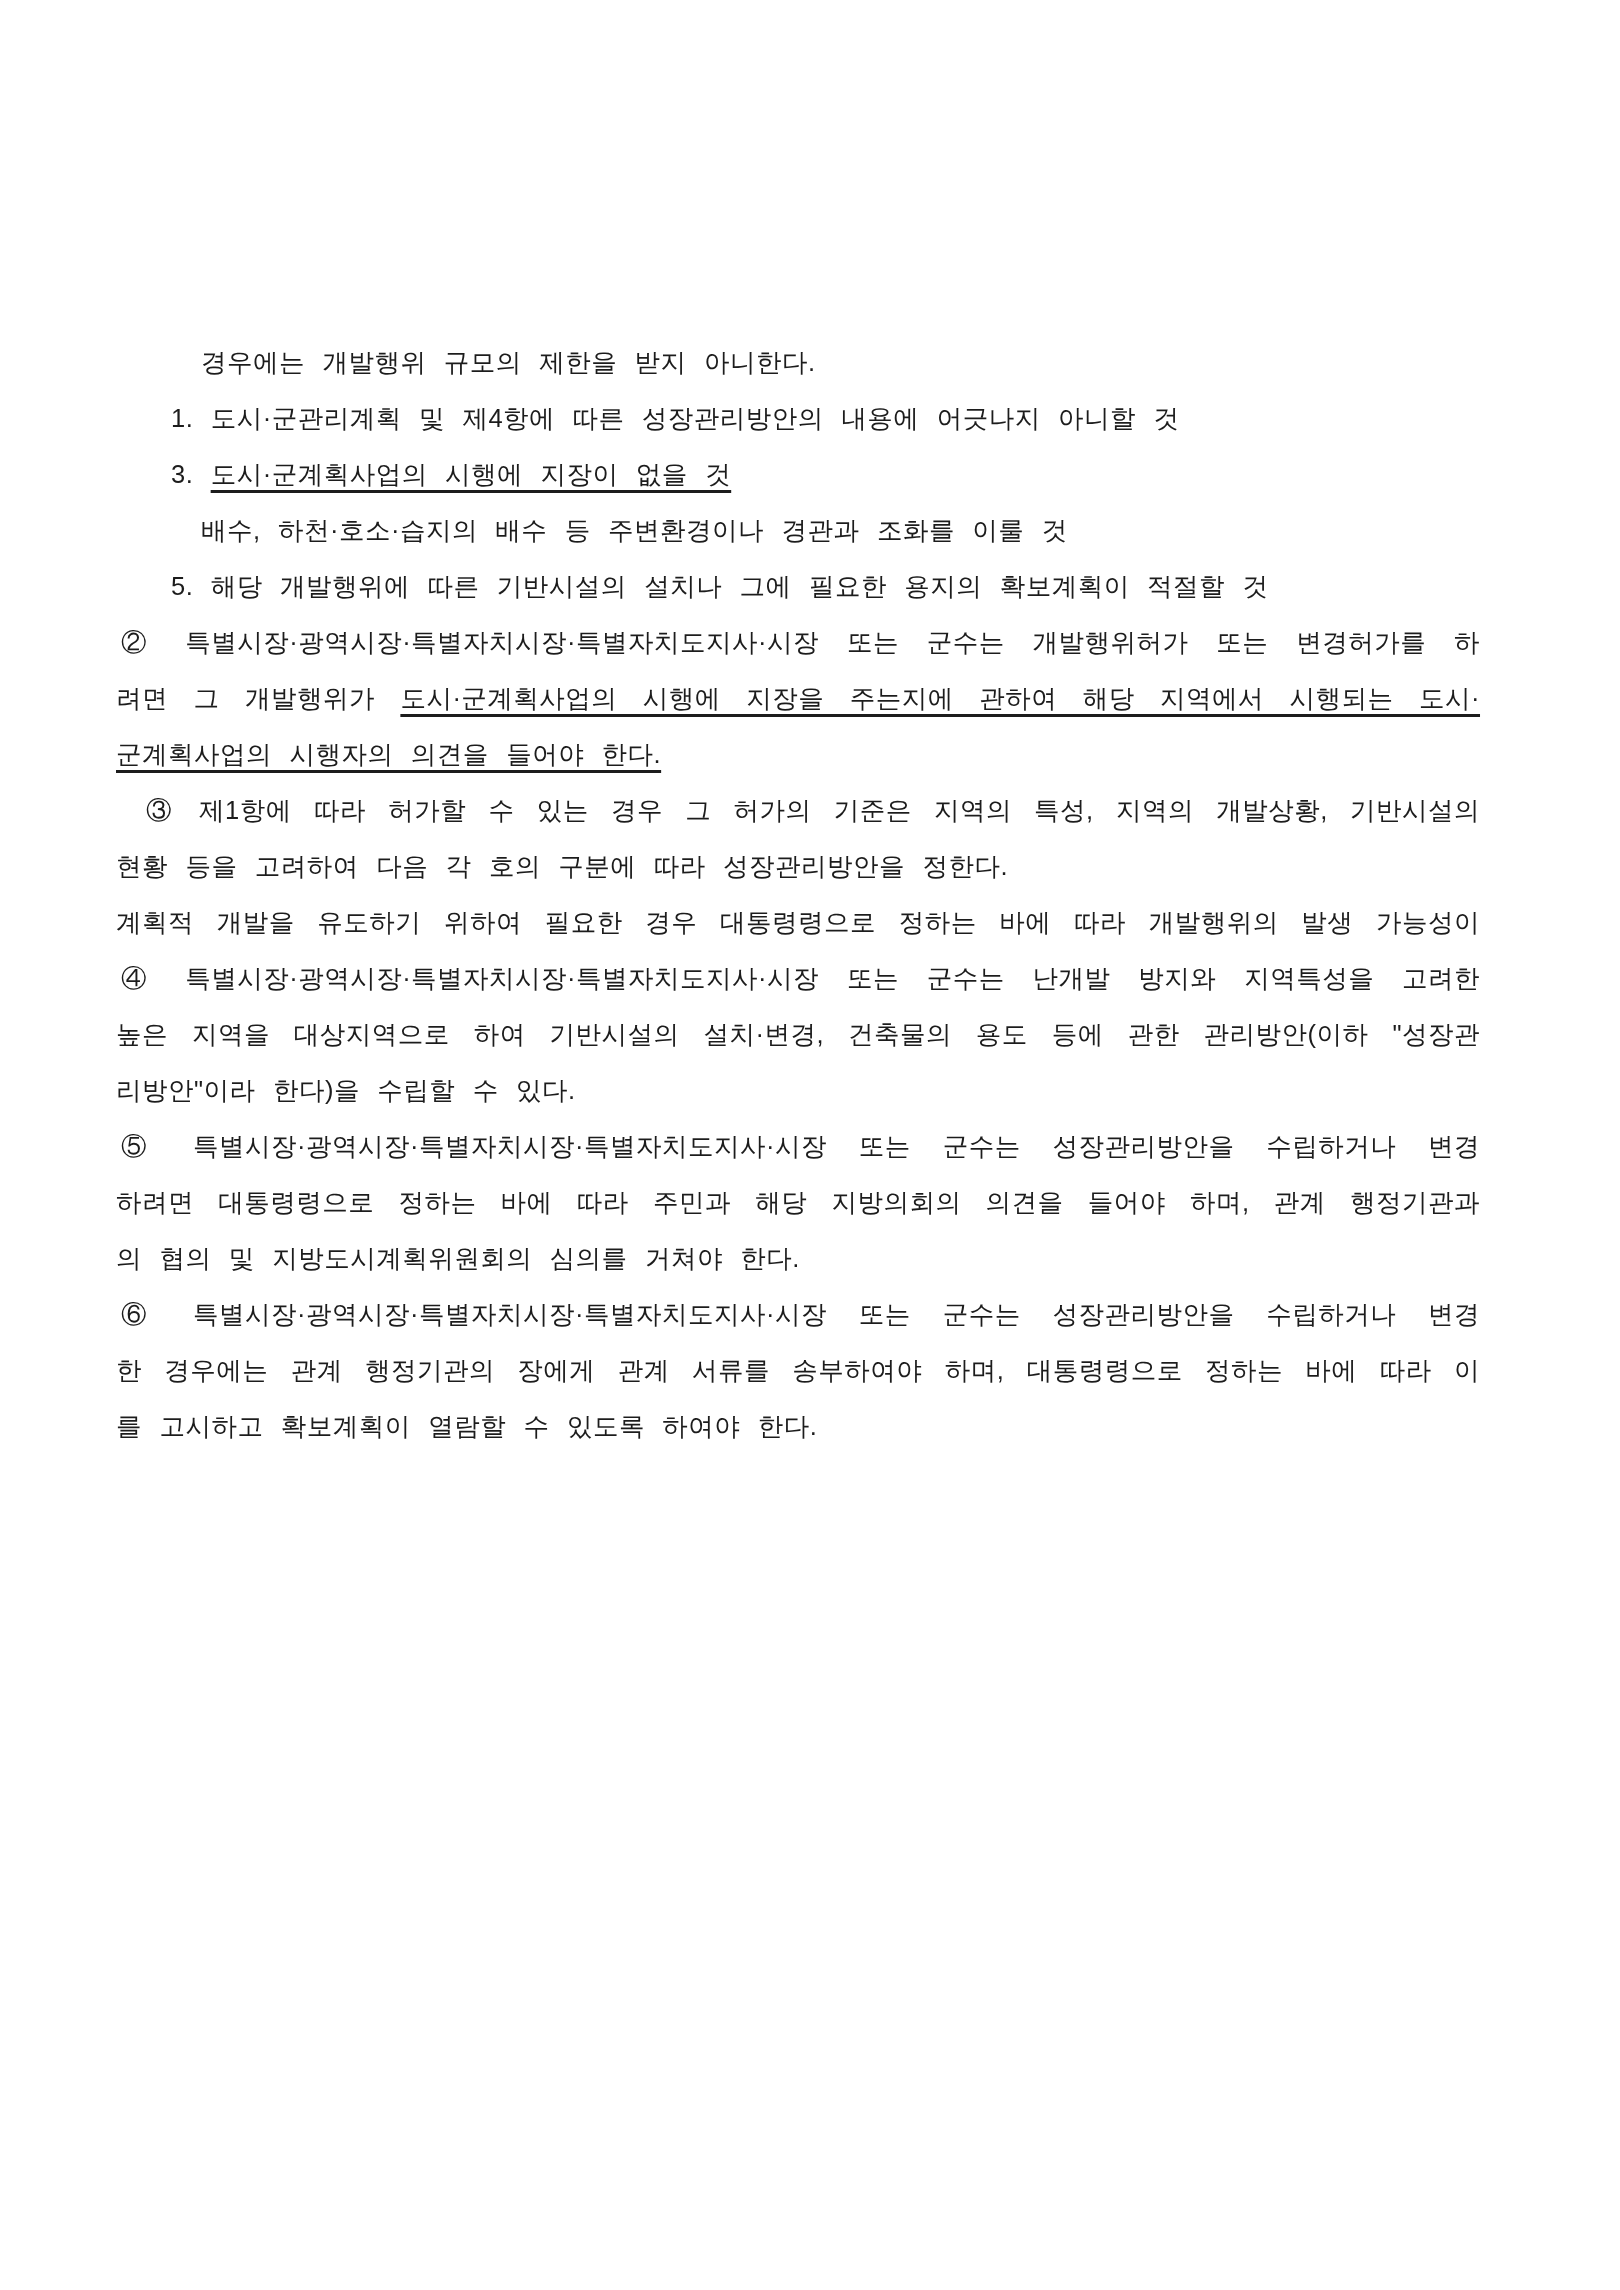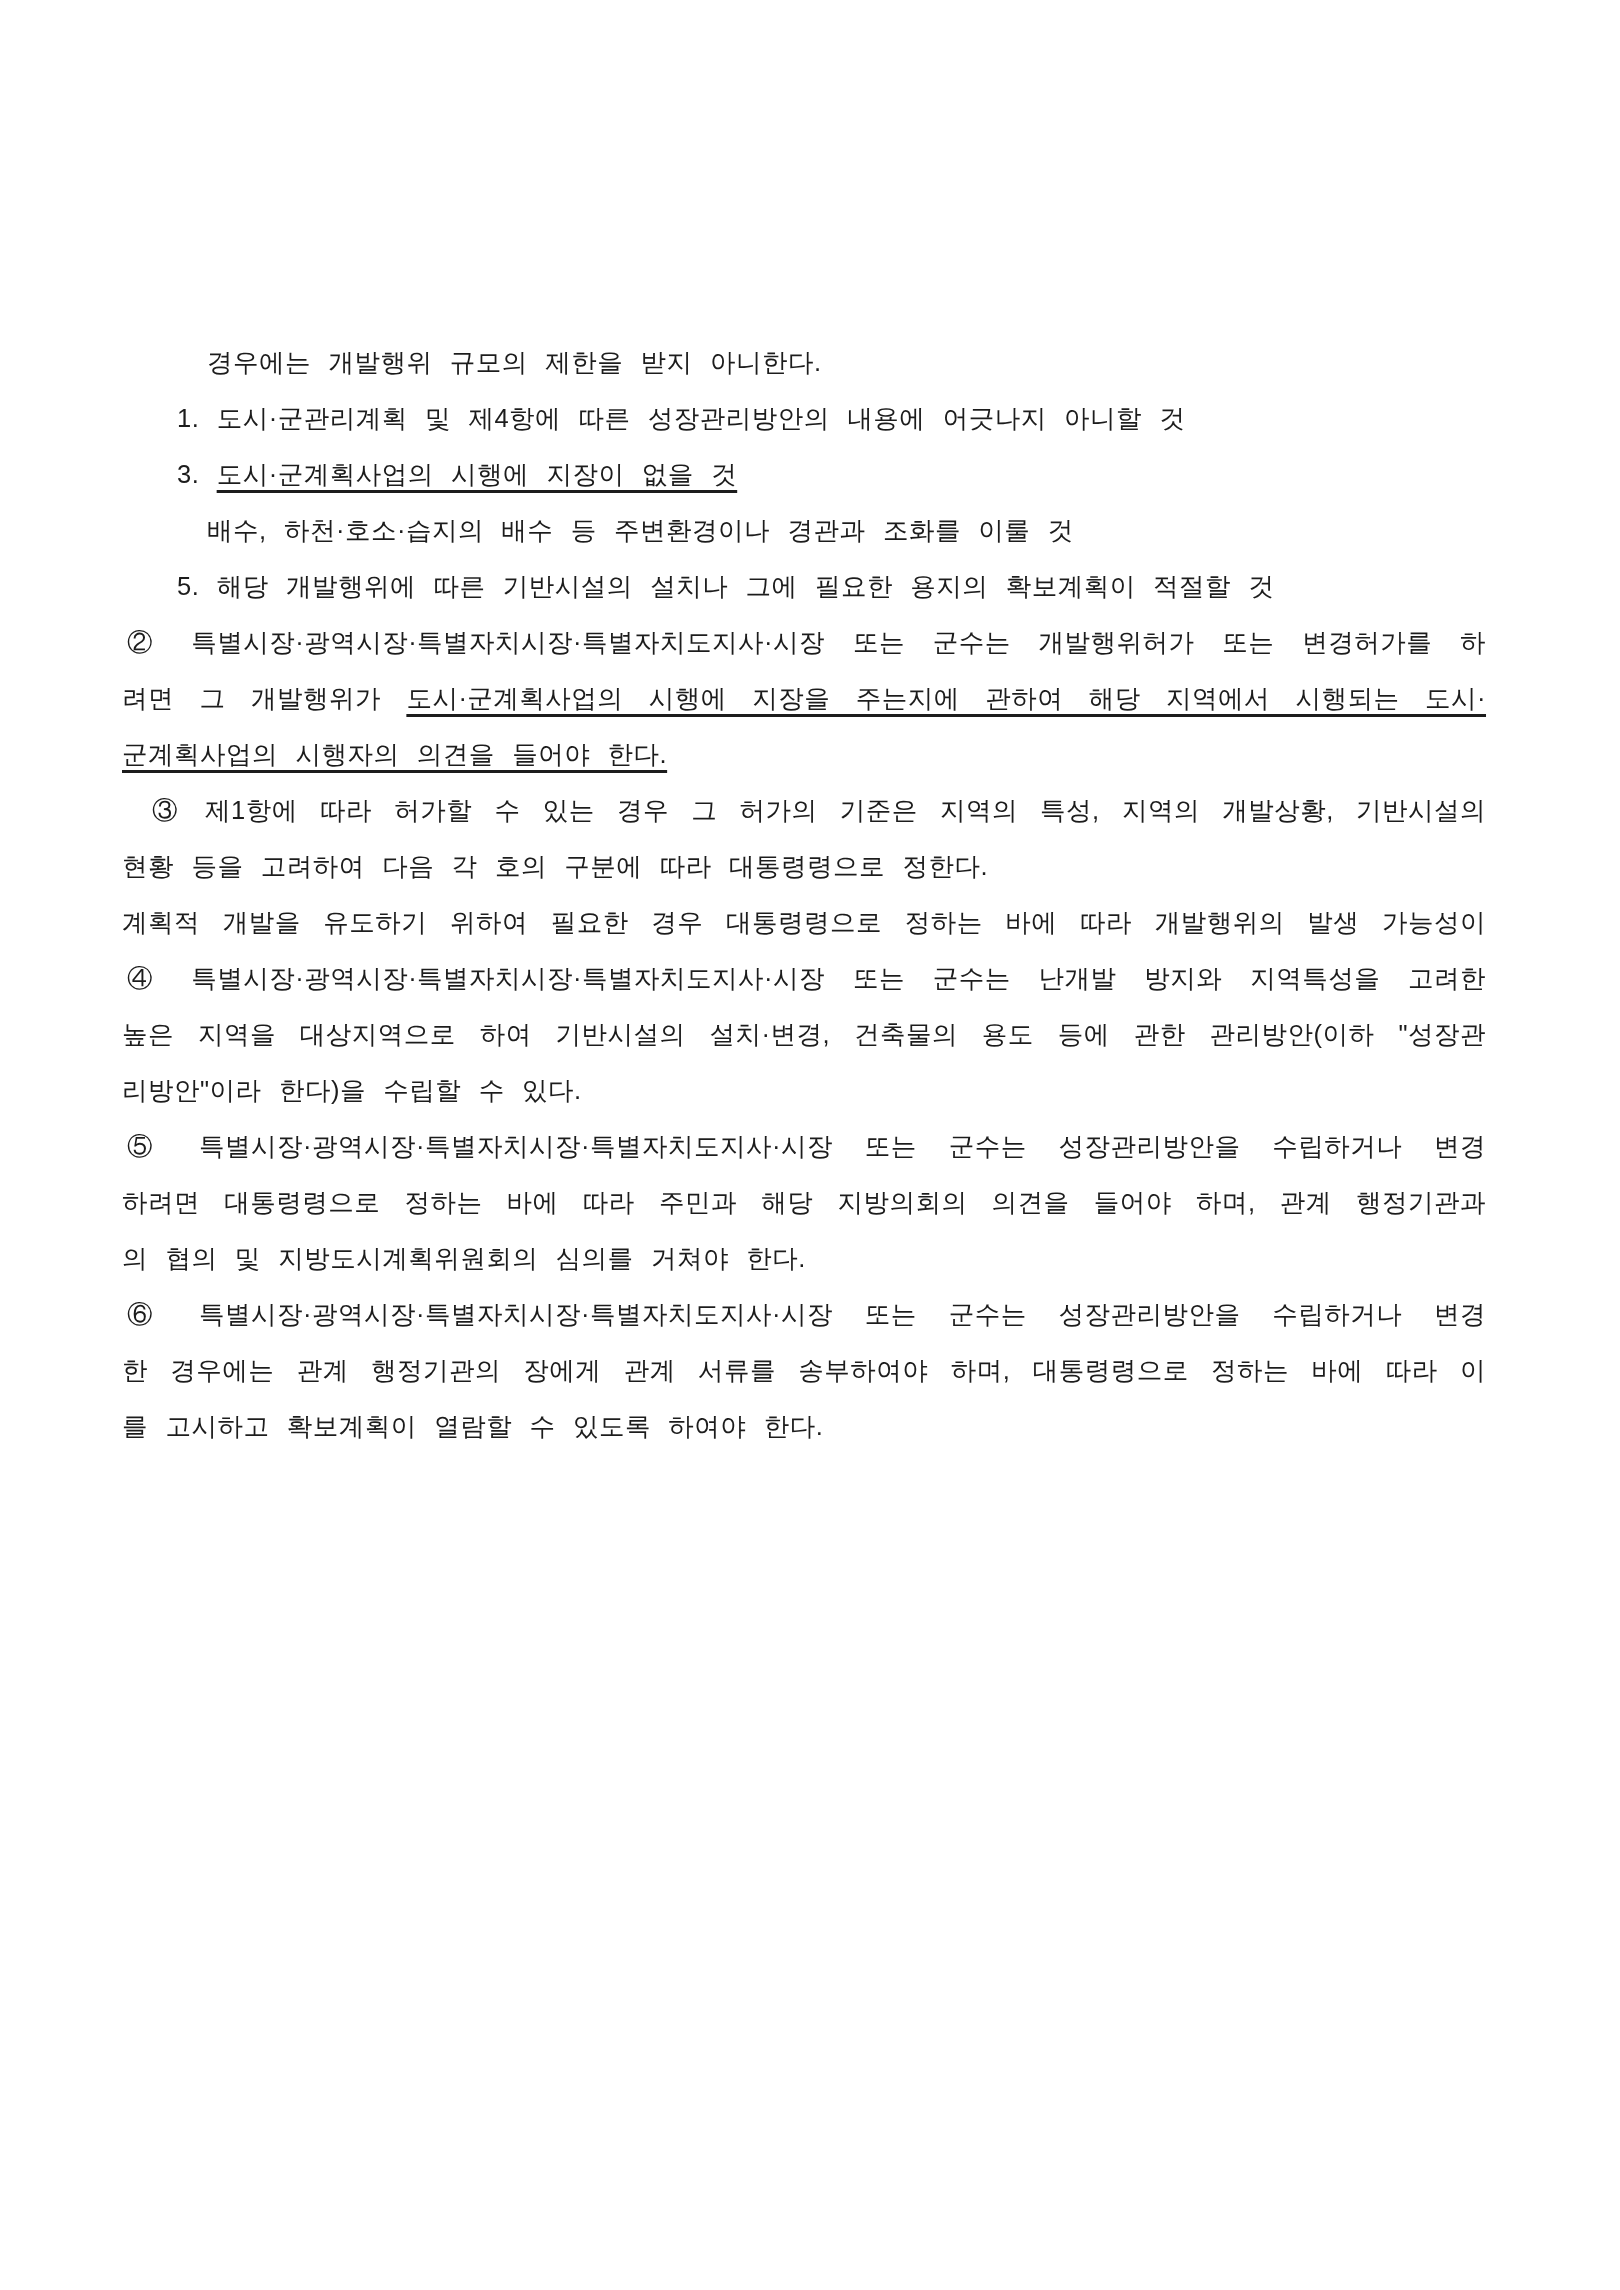--- a/index.html
+++ b/index.html
@@ -14,21 +14,21 @@
     overflow: hidden;
     font-family: "Liberation Sans", sans-serif;
   }
   .page {
     position: absolute;
     inset: 0;
     background: #ffffff;
   }
   .textblock {
     position: absolute;
-    left: 122px;
+    left: 116px;
     top: 334px;
     width: 1364px;
     color: #1c1c1c;
   }
   .ln {
     box-sizing: border-box;
     height: 56px;
     line-height: 56px;
     font-size: 25.5px;
     letter-spacing: 0.5px;
@@ -64,21 +64,21 @@
   <div class="textblock">
       <div class="ln ind-cont"><span class="seg">경우에는 개발행위 규모의 제한을 받지 아니한다.</span></div>
       <div class="ln ind-item"><span class="seg">1. 도시·군관리계획 및 제4항에 따른 성장관리방안의 내용에 어긋나지 아니할 것</span></div>
       <div class="ln ind-item"><span class="seg">3. </span><span class="seg u">도시·군계획사업의 시행에 지장이 없을 것</span></div>
       <div class="ln ind-cont"><span class="seg">배수, 하천·호소·습지의 배수 등 주변환경이나 경관과 조화를 이룰 것</span></div>
       <div class="ln ind-item"><span class="seg">5. 해당 개발행위에 따른 기반시설의 설치나 그에 필요한 용지의 확보계획이 적절할 것</span></div>
       <div class="ln ind-para j"><span class="seg">② 특별시장·광역시장·특별자치시장·특별자치도지사·시장 또는 군수는 개발행위허가 또는 변경허가를 하</span></div>
       <div class="ln ind-body j"><span class="seg">려면 그 개발행위가 </span><span class="seg u">도시·군계획사업의 시행에 지장을 주는지에 관하여 해당 지역에서 시행되는 도시·</span></div>
       <div class="ln ind-body"><span class="seg u">군계획사업의 시행자의 의견을 들어야 한다.</span></div>
       <div class="ln ind-para3 j"><span class="seg">③ 제1항에 따라 허가할 수 있는 경우 그 허가의 기준은 지역의 특성, 지역의 개발상황, 기반시설의</span></div>
-      <div class="ln ind-body"><span class="seg">현황 등을 고려하여 다음 각 호의 구분에 따라 대통령령으로 정한다.</span></div>
+      <div class="ln ind-body"><span class="seg">현황 등을 고려하여 다음 각 호의 구분에 따라 성장관리방안을 정한다.</span></div>
       <div class="ln ind-body j"><span class="seg">계획적 개발을 유도하기 위하여 필요한 경우 대통령령으로 정하는 바에 따라 개발행위의 발생 가능성이</span></div>
       <div class="ln ind-para j"><span class="seg">④ 특별시장·광역시장·특별자치시장·특별자치도지사·시장 또는 군수는 난개발 방지와 지역특성을 고려한</span></div>
       <div class="ln ind-body j"><span class="seg">높은 지역을 대상지역으로 하여 기반시설의 설치·변경, 건축물의 용도 등에 관한 관리방안(이하 "성장관</span></div>
       <div class="ln ind-body"><span class="seg">리방안"이라 한다)을 수립할 수 있다.</span></div>
       <div class="ln ind-para j"><span class="seg">⑤ 특별시장·광역시장·특별자치시장·특별자치도지사·시장 또는 군수는 성장관리방안을 수립하거나 변경</span></div>
       <div class="ln ind-body j"><span class="seg">하려면 대통령령으로 정하는 바에 따라 주민과 해당 지방의회의 의견을 들어야 하며, 관계 행정기관과</span></div>
       <div class="ln ind-body"><span class="seg">의 협의 및 지방도시계획위원회의 심의를 거쳐야 한다.</span></div>
       <div class="ln ind-para j"><span class="seg">⑥ 특별시장·광역시장·특별자치시장·특별자치도지사·시장 또는 군수는 성장관리방안을 수립하거나 변경</span></div>
       <div class="ln ind-body j"><span class="seg">한 경우에는 관계 행정기관의 장에게 관계 서류를 송부하여야 하며, 대통령령으로 정하는 바에 따라 이</span></div>
       <div class="ln ind-body"><span class="seg">를 고시하고 확보계획이 열람할 수 있도록 하여야 한다.</span></div>

